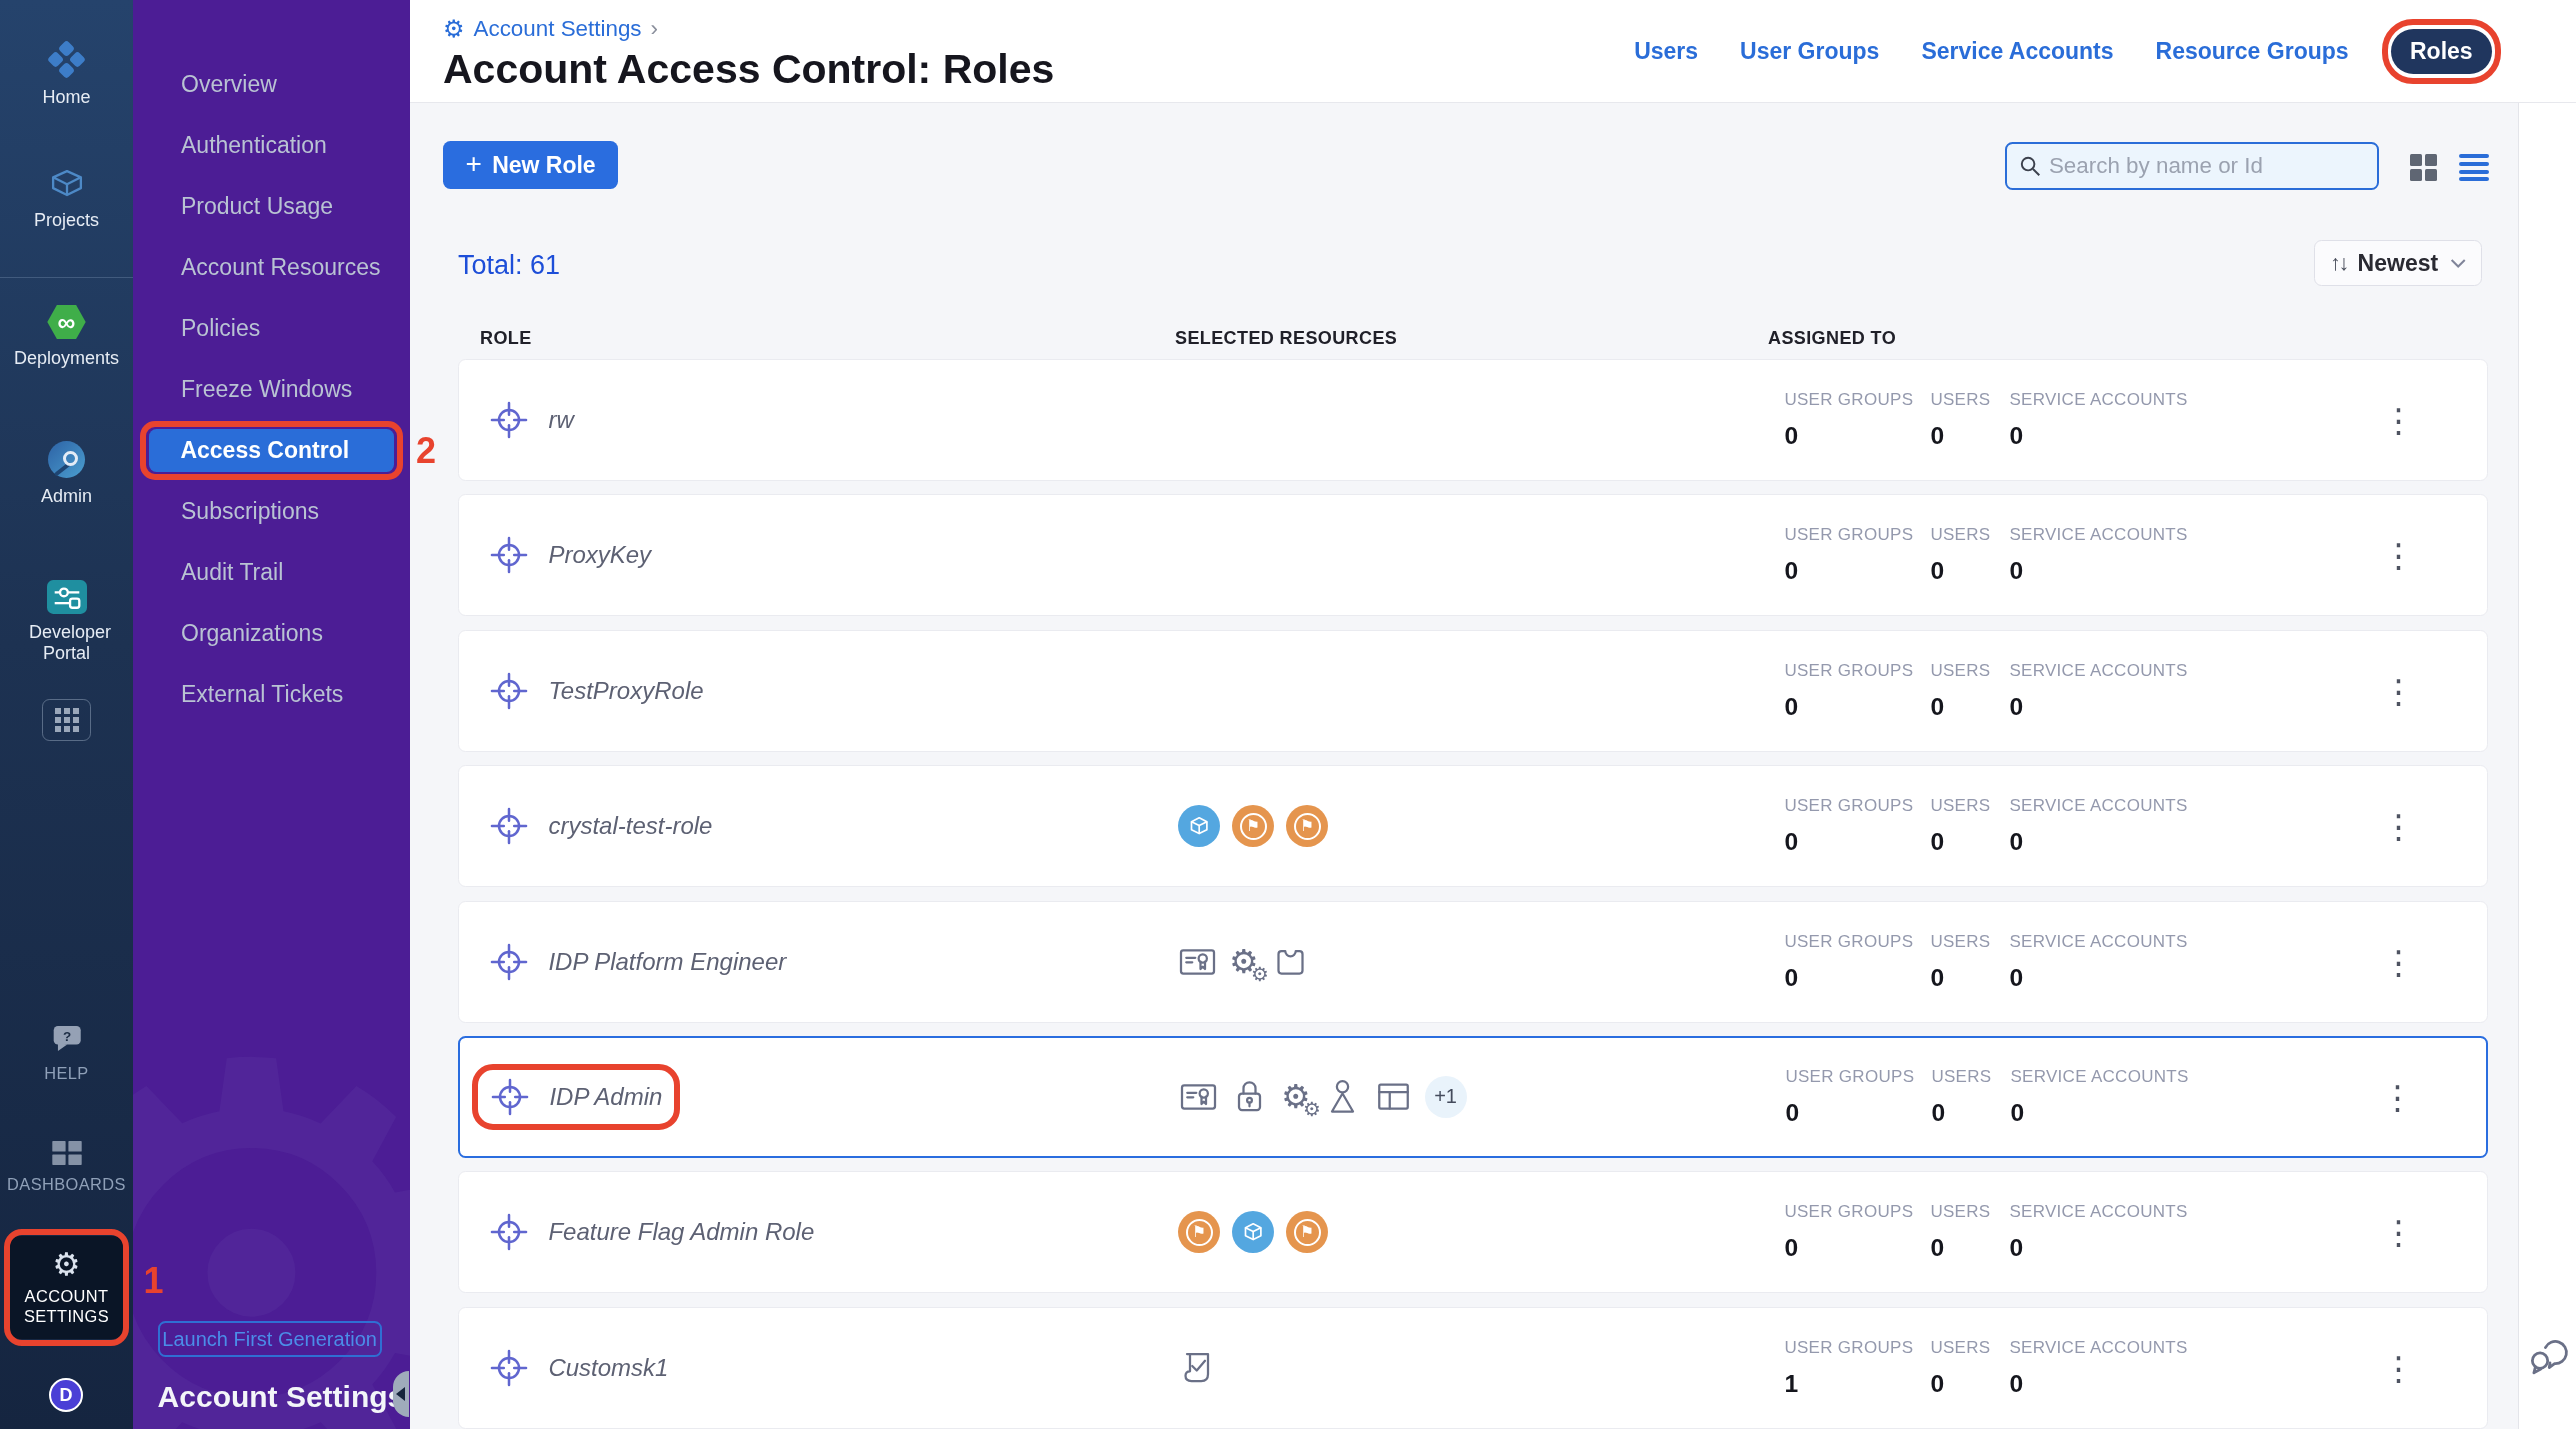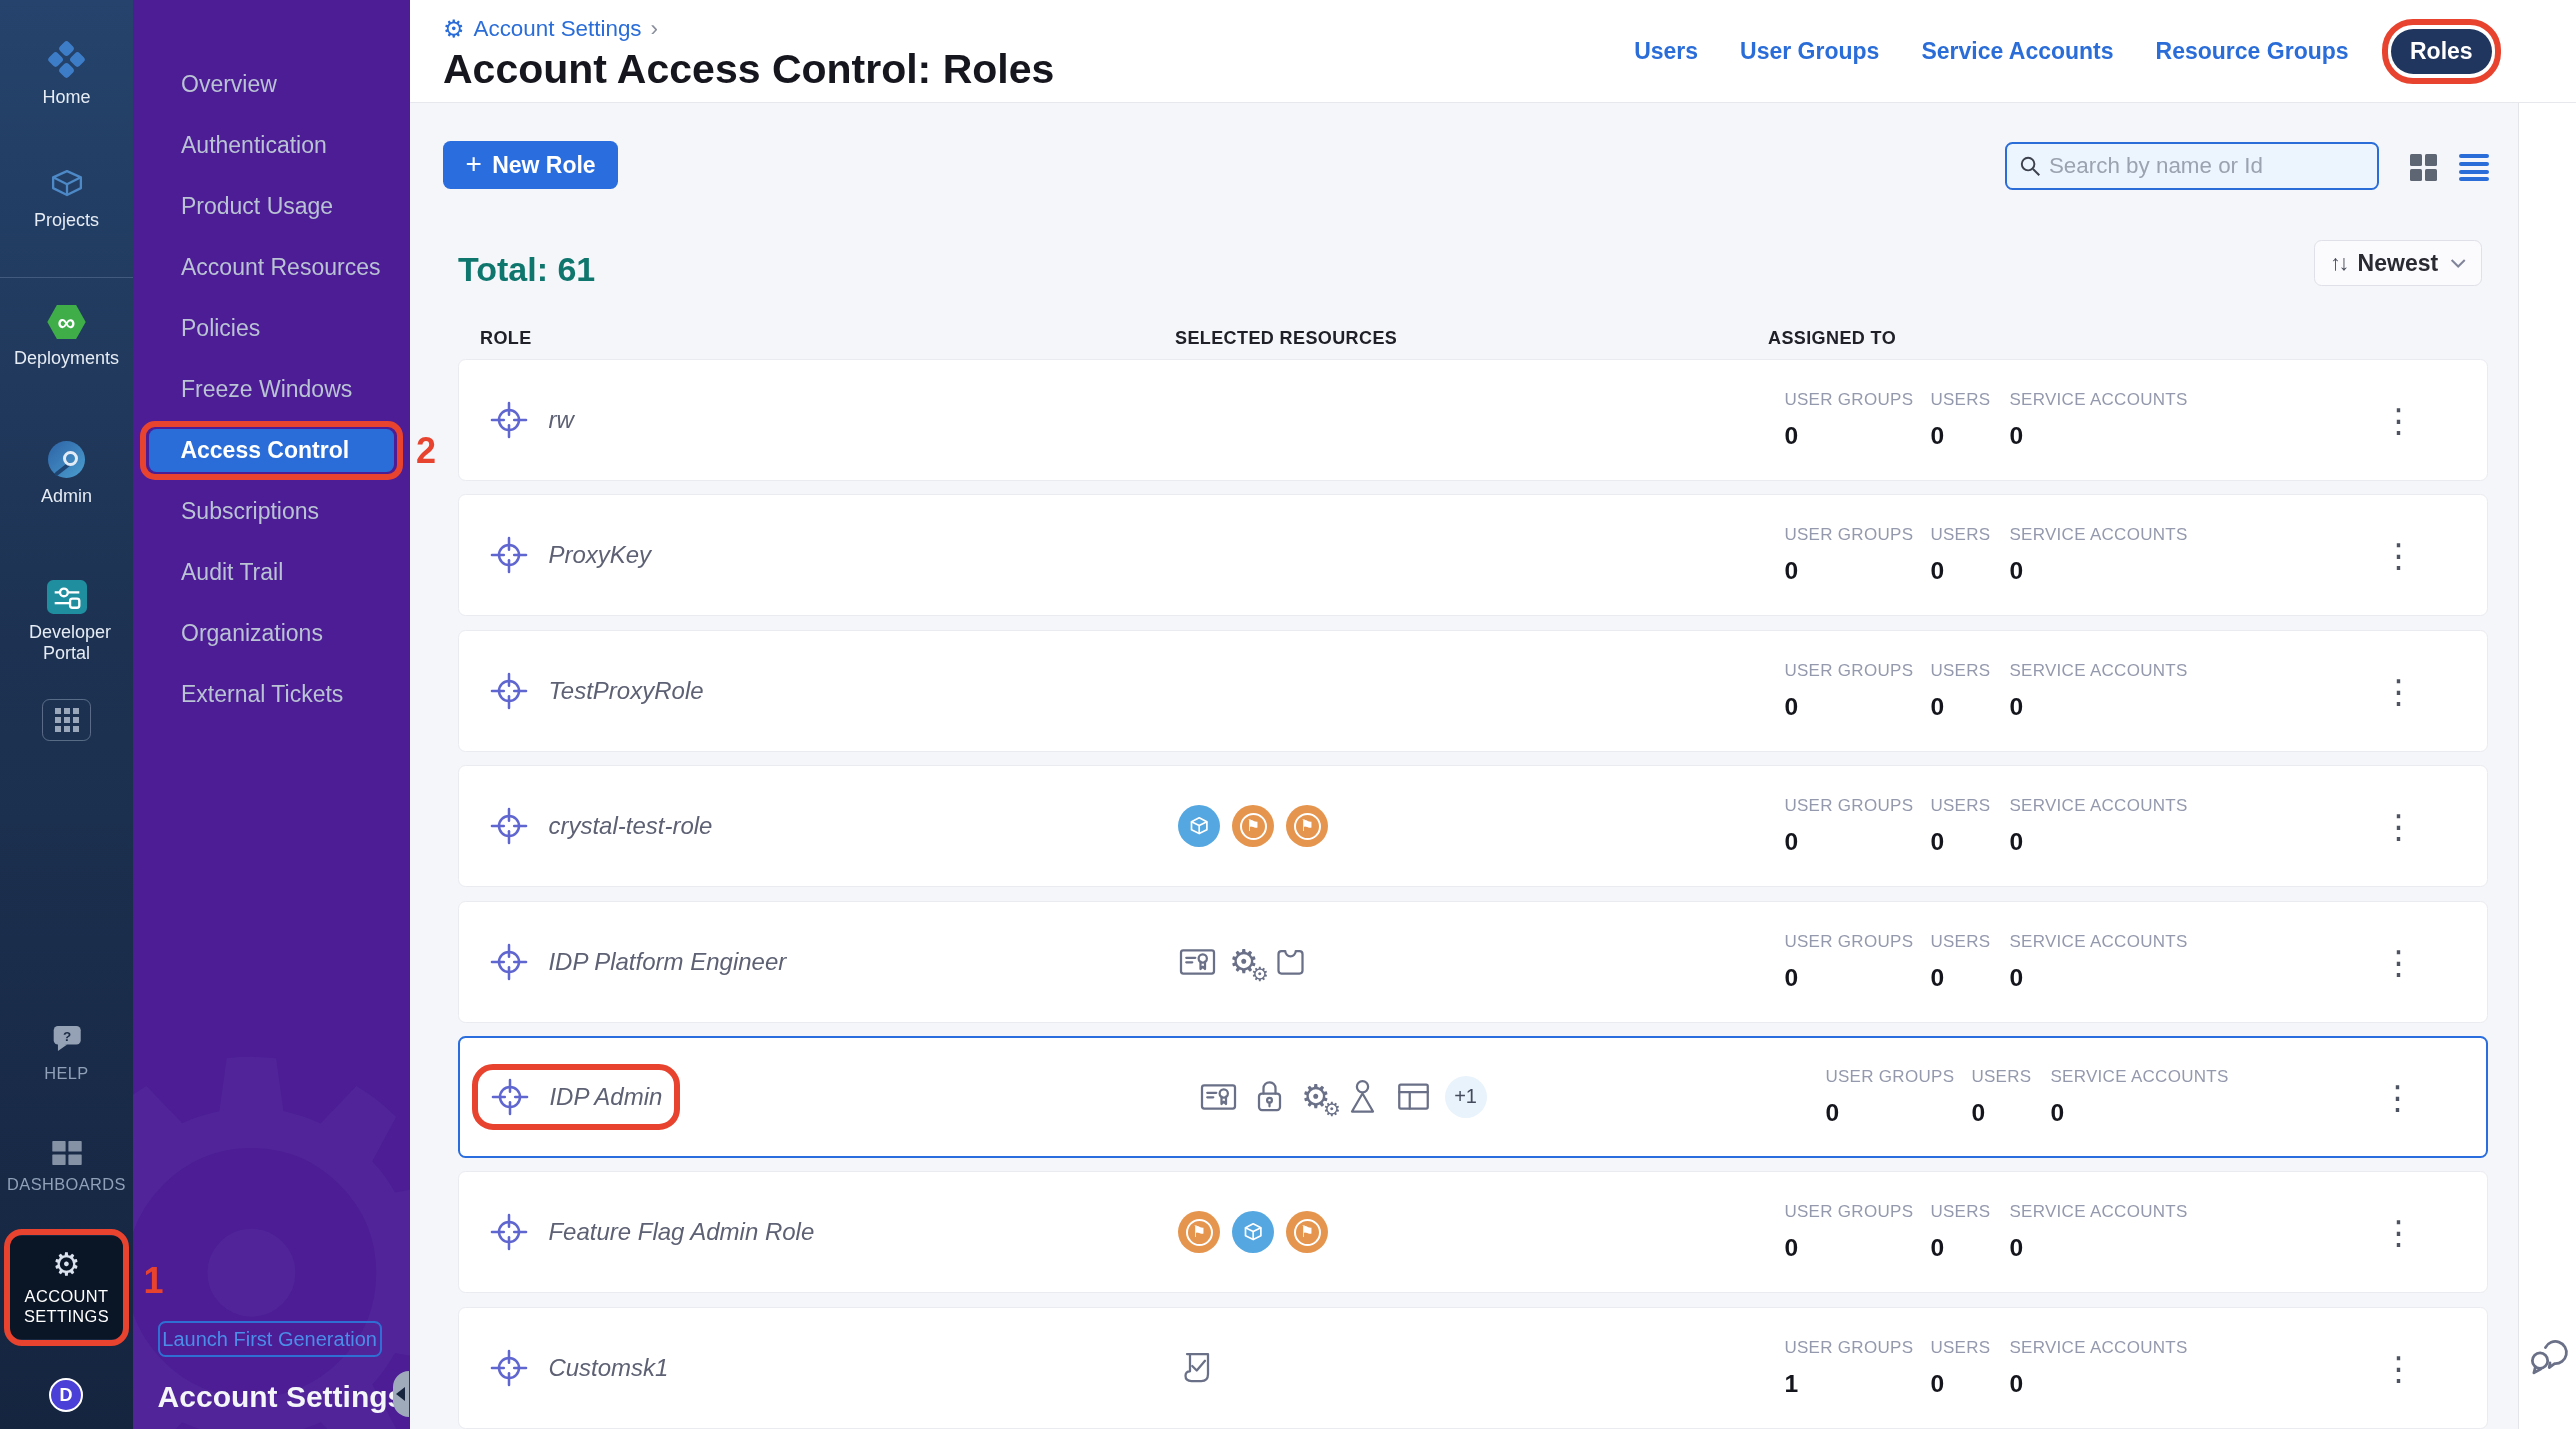--- a/index.html
+++ b/index.html
@@ -90,37 +90,37 @@
     background:#ecf5fd;border:2.2px solid #2a6dd8;border-radius:7.5px;
     display:flex;align-items:center;padding:0 12px;gap:7.5px;
   }
   .search-box input{flex:1;border:none;background:transparent;outline:none;font-size:22.4px;color:#2e3340;font-family:inherit;caret-color:#2e3340;}
   .search-box input::placeholder{color:#9ba2b0;}
   .toggle-grid{position:absolute;left:2001px;top:154px;width:28px;height:27px;display:grid;grid-template-columns:12px 12px;grid-template-rows:12px 12px;gap:3px;cursor:pointer;}
   .toggle-grid i{background:#5f6673;border-radius:1.5px;display:block;}
   .toggle-list{position:absolute;left:2050px;top:154px;display:flex;flex-direction:column;gap:3.7px;cursor:pointer;}
   .toggle-list i{width:30px;height:4.1px;background:#2a6dd8;border-radius:2.2px;display:block;}
 
-  .total-label{position:absolute;left:49px;top:250px;font-size:34px;font-weight:bold;color:#0f766e;}
+  .total-label{position:absolute;left:49px;top:250px;font-size:27px;font-weight:normal;color:#1d4ed8;}
   .sort-box{
     position:absolute;left:1905px;top:240px;width:168px;height:46px;background:#fbfbfd;
     border:1.5px solid #dfe0e8;border-radius:7.5px;display:flex;align-items:center;padding:0 15px;gap:10.4px;cursor:pointer;
   }
   .sort-box .updown{font-size:21.6px;color:#4b4f5c;letter-spacing:-2.2px;}
   .sort-box .sort-lbl{font-size:23px;font-weight:600;color:#2a2a32;flex:1;}
 
   .col-head{position:absolute;top:316px;font-size:18px;font-weight:bold;color:#202029;letter-spacing:0.4px;margin-top:12px;}
   .ch-role{left:71px;} .ch-res{left:766px;} .ch-assigned{left:1359px;}
 
   .roles-list{position:absolute;left:49px;top:359px;width:2030px;}
   .role-row{
     position:relative;height:122px;margin-bottom:13.4px;background:#fff;
     border:1.5px solid #eaebf0;border-radius:7.5px;display:flex;align-items:center;cursor:pointer;
   }
-  .role-row.highlighted{border:2.2px solid #2a6ddf;gap:20px;}
+  .role-row.highlighted{border:2.2px solid #2a6ddf;}
   .cell-role{width:719px;padding-left:30px;display:flex;align-items:center;flex:none;font-style:italic;}
   .role-id-wrap{position:relative;display:inline-flex;align-items:center;gap:19.4px;}
   .role-target{display:flex;}
   .role-name{font-size:24px;color:#5d6173;white-space:nowrap;}
   .cell-resources{width:593px;flex:none;display:flex;align-items:center;gap:12px;}
   .cell-resources > span{display:flex;align-items:center;}
   .cell-assigned{flex:1;display:flex;align-items:center;padding-left:13.4px;}
   .stat{display:flex;flex-direction:column;gap:12px;}
   .stat:nth-child(1){width:146px;} .stat:nth-child(2){width:79px;}
   .stat-label{font-size:17px;color:#9499ad;letter-spacing:0.3px;white-space:nowrap;}

